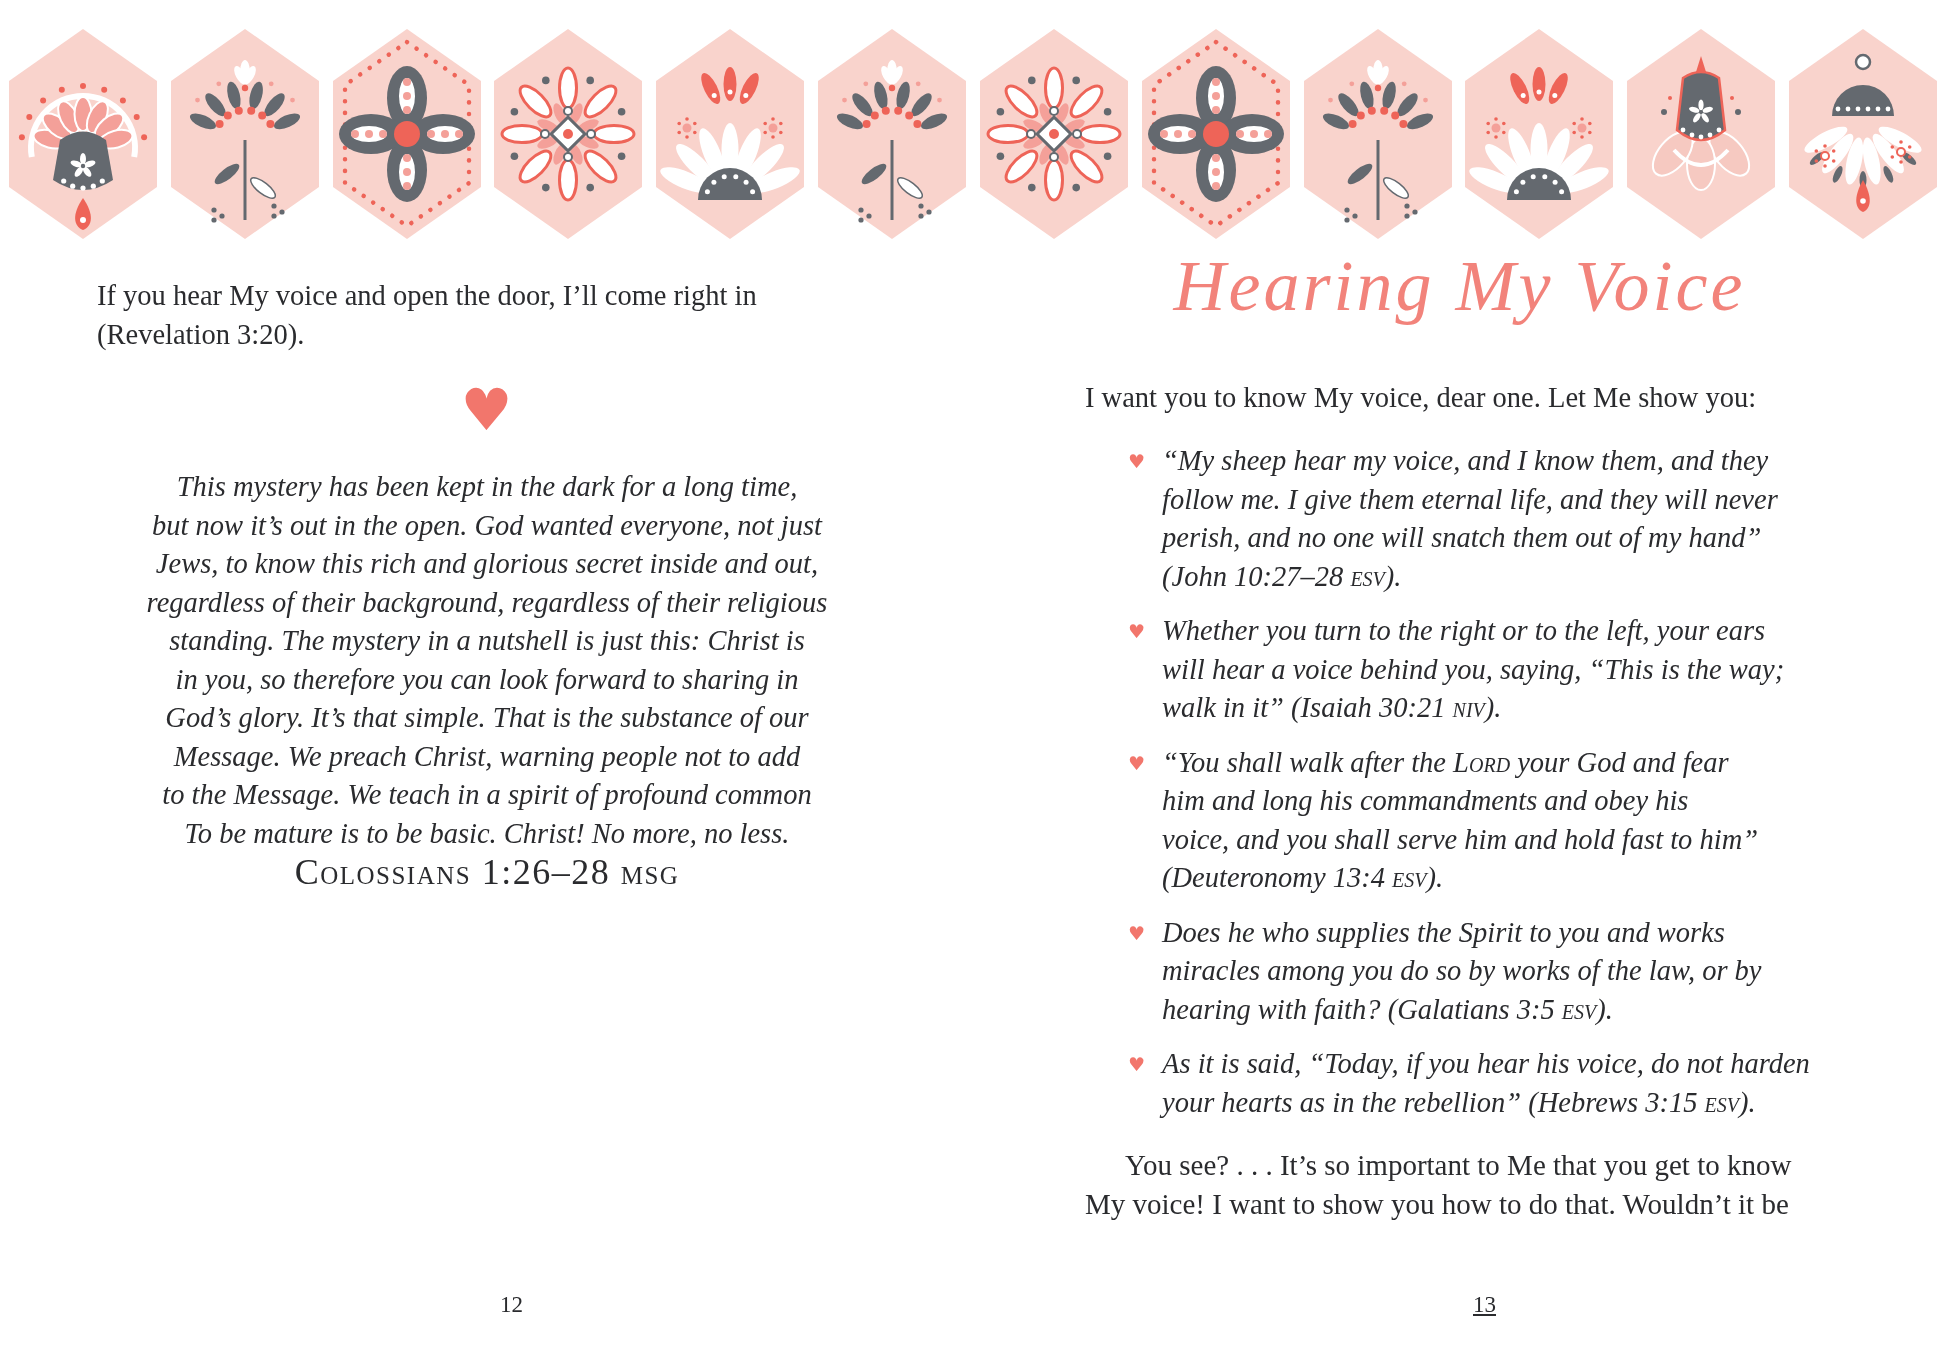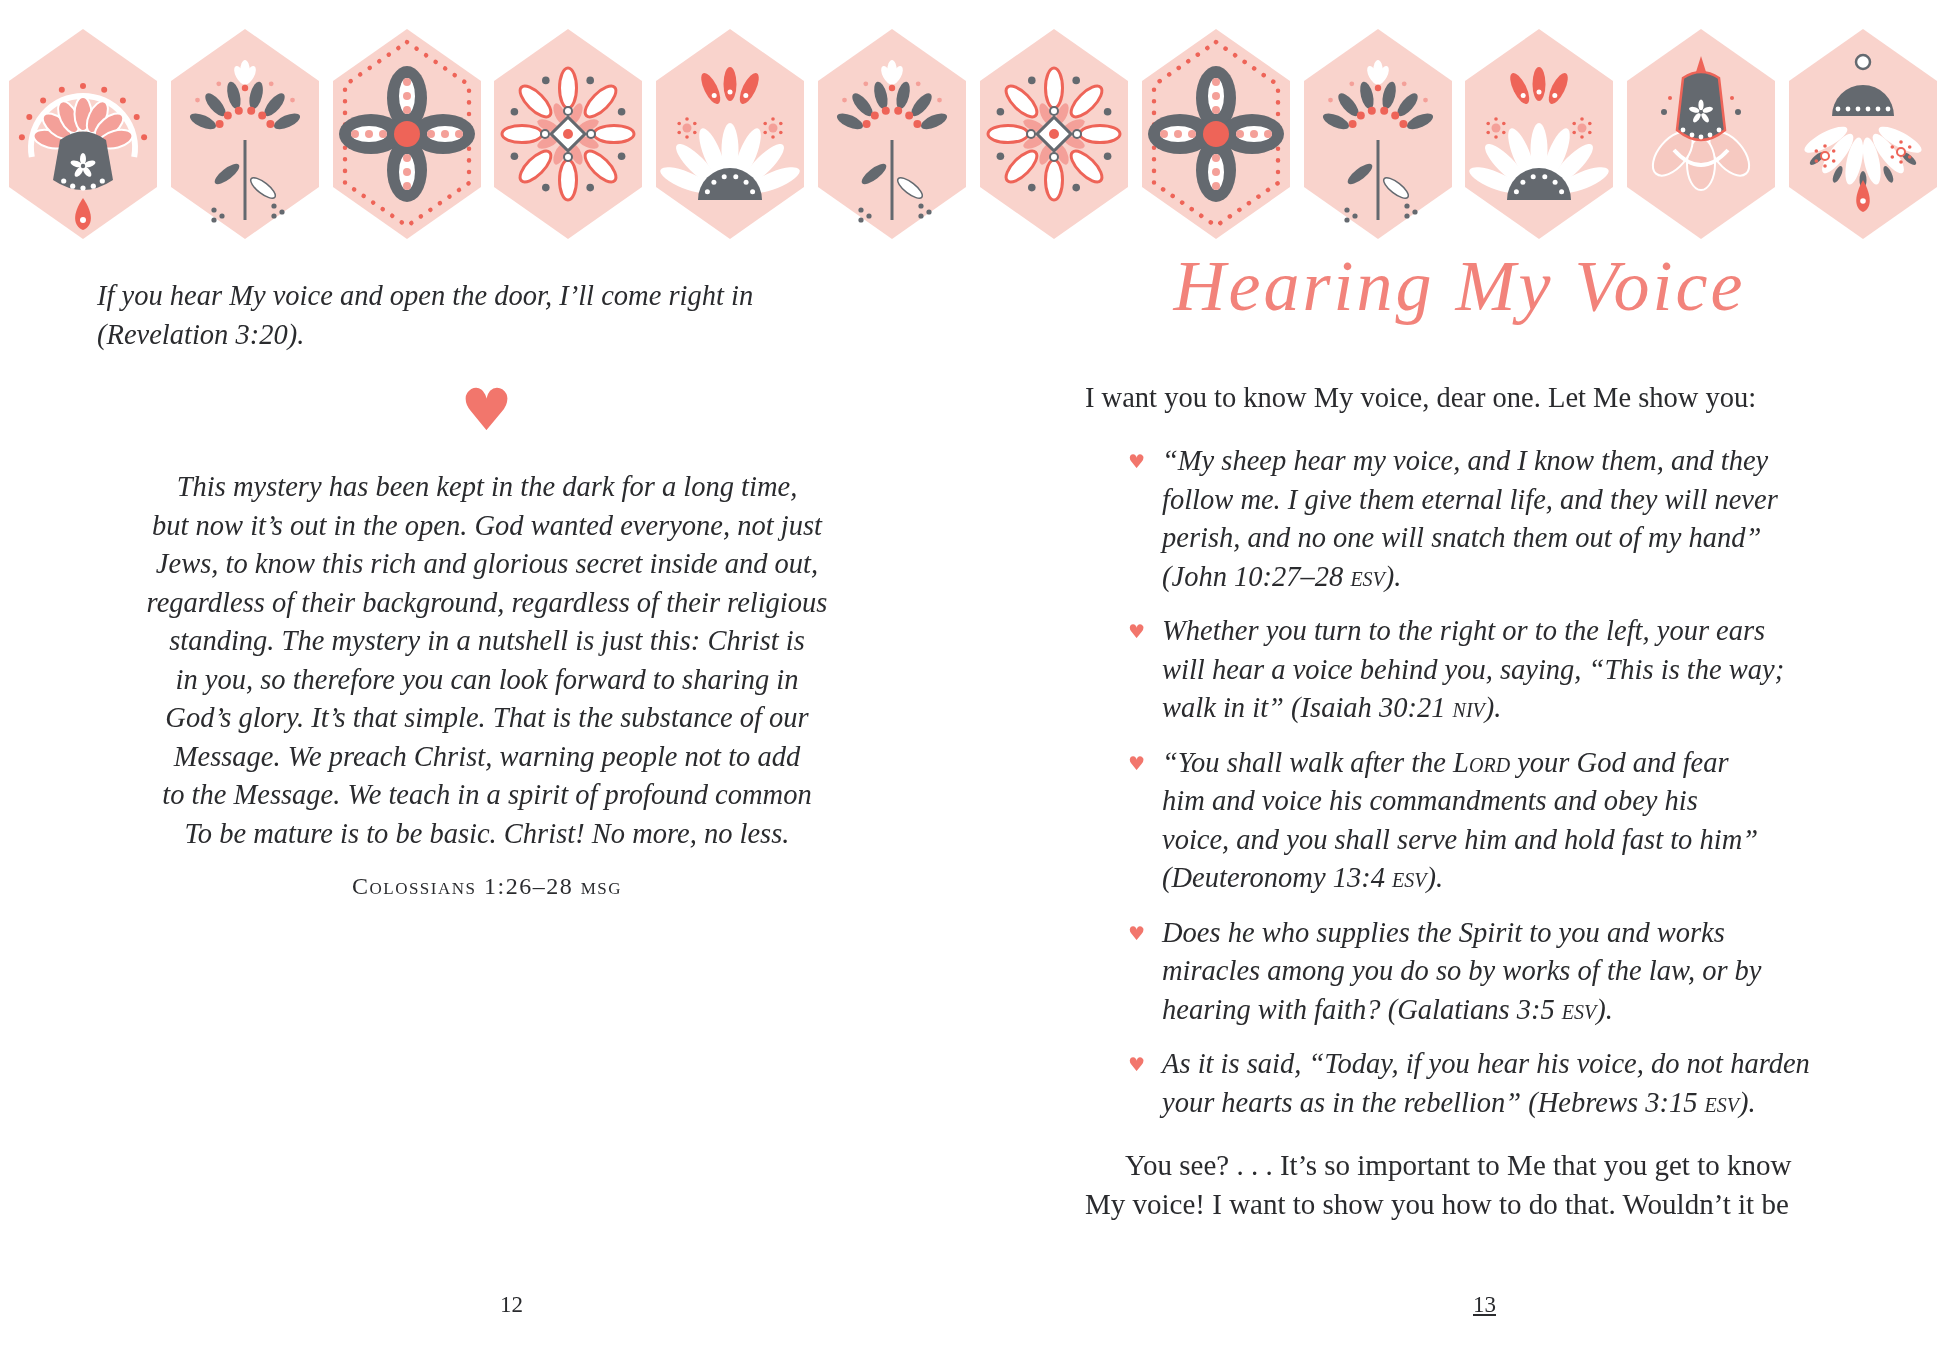--- a/index.html
+++ b/index.html
@@ -7,30 +7,30 @@
     width:1946px;height:1362px;position:relative;overflow:hidden;
     background:#ffffff;color:var(--ink,#2a2b2e);
     font-family:"Liberation Serif","DejaVu Serif",serif;
   }
   
   .band{position:absolute;top:28px;left:8px;width:1930px;display:flex;justify-content:space-between;}
   .tile{width:150px;height:212px;flex:none;}
   .tile svg{display:block;}
 
   
-  .opening{position:absolute;left:97px;top:276px;width:800px;font-size:28.5px;line-height:39px;font-style:italic;}
+  .opening{position:absolute;left:97px;top:276px;width:800px;font-size:28.5px;line-height:39px;}
   .opening div{white-space:nowrap;}
   .divider{position:absolute;left:0;top:380px;width:973px;text-align:center;
     font-size:58px;line-height:60px;color:var(--heart-coral,#f2766c);
     font-family:"DejaVu Sans",sans-serif;}
   .quote{position:absolute;left:87px;top:468px;width:800px;text-align:center;
     font-style:italic;font-size:28.5px;line-height:38.5px;}
   .quote .q-line{white-space:nowrap;}
   .citation{font-style:normal;font-variant:small-caps;letter-spacing:1.5px;
-    font-size:24px;line-height:38px;margin-top:14px;}
+    font-size:36px;line-height:38px;margin-top:0;}
   .pagenum{position:absolute;top:1292px;width:973px;text-align:center;font-size:23px;padding-left:25px;}
   .pagenum.left{left:0;}
   .pagenum.right{left:973px;text-decoration:underline;}
 
   
   .title{position:absolute;left:973px;top:250px;width:973px;margin:0;text-align:center;
     font-size:72px;line-height:72px;font-weight:normal;font-style:italic;
     letter-spacing:3px;color:var(--title-coral,#f2837b);}
   .intro{position:absolute;left:1085px;top:378px;width:810px;font-size:28.5px;line-height:39px;white-space:nowrap;}
   .bullets{position:absolute;left:1128px;top:442px;width:740px;list-style:none;margin:0;padding:0;}
@@ -503,21 +503,21 @@
           <span class="b-text">
             <div>Whether you turn to the right or to the left, your ears</div>
             <div>will hear a voice behind you, saying, “This is the way;</div>
             <div>walk in it” (Isaiah 30:21 <span class="sc">niv</span>).</div>
           </span>
         </li>
         <li>
           <span class="b-heart">♥</span>
           <span class="b-text">
             <div>“You shall walk after the L<span class="sc">ord</span> your God and fear</div>
-            <div>him and voice his commandments and obey his</div>
+            <div>him and long his commandments and obey his</div>
             <div>voice, and you shall serve him and hold fast to him”</div>
             <div>(Deuteronomy 13:4 <span class="sc">esv</span>).</div>
           </span>
         </li>
         <li>
           <span class="b-heart">♥</span>
           <span class="b-text">
             <div>Does he who supplies the Spirit to you and works</div>
             <div>miracles among you do so by works of the law, or by</div>
             <div>hearing with faith? (Galatians 3:5 <span class="sc">esv</span>).</div>

